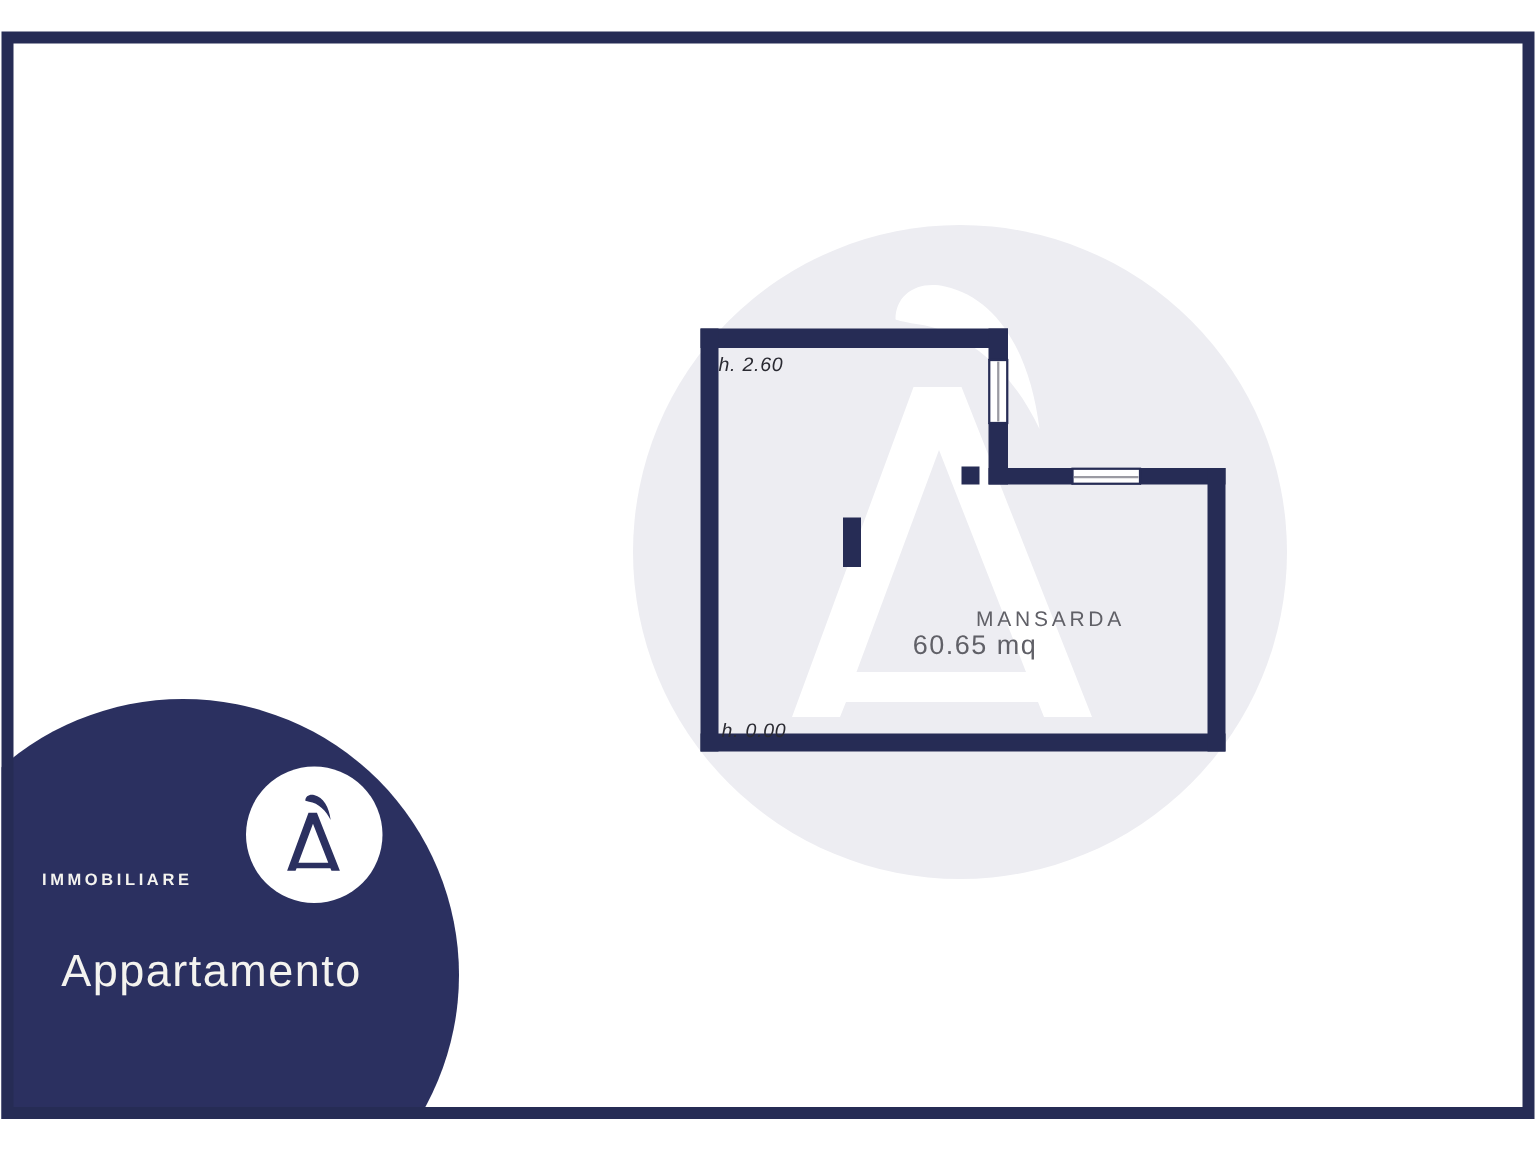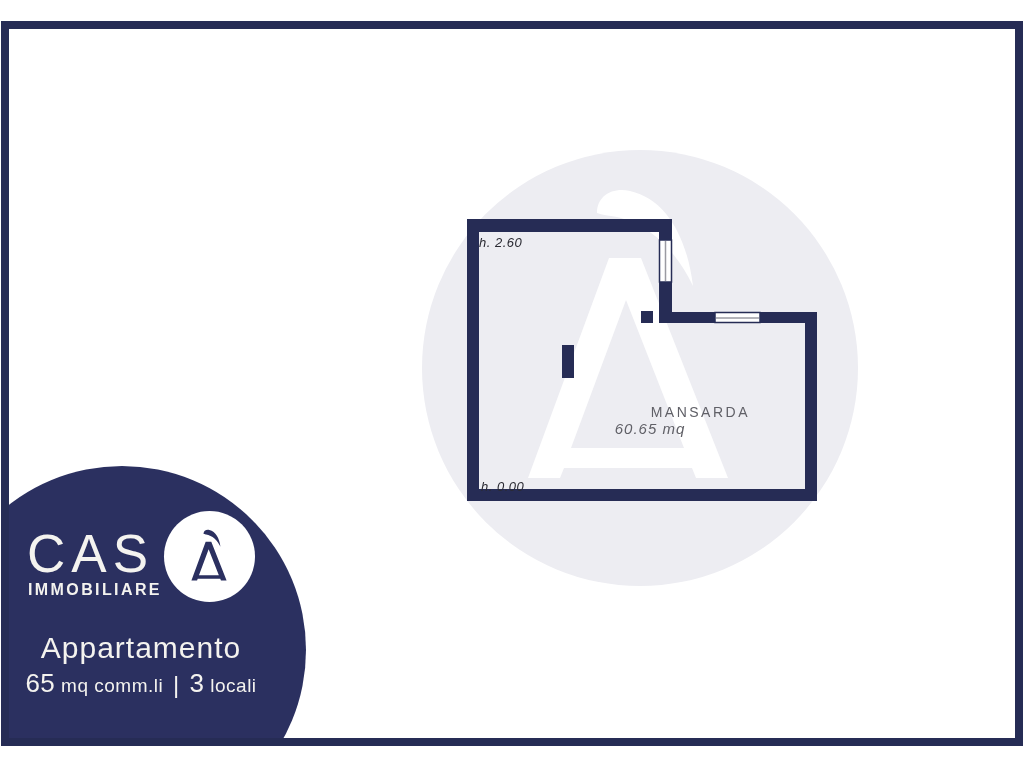--- a/index.html
+++ b/index.html
@@ -28,42 +28,42 @@
   .win{fill:#ffffff;stroke:var(--navy);stroke-width:1.5;}
   .win-line{stroke:#9a9aa2;stroke-width:1.5;}
 
   .lbl{position:absolute;z-index:4;color:var(--label-gray);line-height:1;}
   .h-measure{font-size:13px;font-style:italic;color:var(--measure-dark);letter-spacing:0.5px;}
   .h-top{left:479px;top:236px;}
   .h-bottom{left:481px;top:480px;}
   .room-name{left:550px;top:405px;width:200px;text-align:right;
     font-size:14px;letter-spacing:2.5px;color:var(--label-gray);}
   .room-area{left:550px;top:421px;width:200px;text-align:center;
-    font-size:15px;font-style:italic;letter-spacing:1px;color:var(--label-gray);}
+    font-size:18px;letter-spacing:1px;color:var(--label-gray);}
   .floor-caption{position:absolute;z-index:4;left:424px;top:598px;width:430px;
     text-align:center;font-size:29px;letter-spacing:6px;color:var(--caption-gray);
     font-weight:400;}
 
   .frame-clip{
     position:absolute;left:1px;top:21px;width:1022px;height:725px;
     overflow:hidden;z-index:2;
   }
   .badge-circle{
     position:absolute;left:-63px;top:445px;width:368px;height:368px;
     border-radius:50%;background:var(--badge-navy);
   }
   .badge-el{position:absolute;color:var(--off-white);line-height:1;}
   .brand-cas{left:26px;top:506px;font-size:53px;font-weight:400;letter-spacing:6px;}
   .brand-circle{
     position:absolute;left:163px;top:490px;width:91px;height:91px;
     border-radius:50%;background:#ffffff;
   }
   .brand-circle svg{position:absolute;left:26px;top:17px;}
   .brand-glyph{fill:var(--badge-navy);}
-  .brand-sub{left:27px;top:561px;font-size:16px;font-weight:700;letter-spacing:2.4px;}
+  .brand-sub{left:27px;top:561px;font-size:11px;font-weight:700;letter-spacing:2.4px;}
   .prop-type{left:20px;top:612px;width:240px;text-align:center;font-size:30px;letter-spacing:1px;}
   .prop-details{left:8px;top:649px;width:264px;text-align:center;font-size:19px;letter-spacing:0.5px;}
   .prop-details .num{font-size:26px;}
   .prop-details .sep{font-size:24px;font-weight:300;padding:0 4px;position:relative;top:1px;}
 
   .frame-border{
     position:absolute;left:1px;top:21px;width:1022px;height:725px;
     border:8px solid var(--navy);z-index:3;pointer-events:none;
   }
 </style>
@@ -110,39 +110,31 @@
   </svg>
 
   <div class="lbl h-measure h-top">h. 2.60</div>
   <div class="lbl h-measure h-bottom">h. 0.00</div>
   <div class="lbl room-name">MANSARDA</div>
   <div class="lbl room-area">60.65 mq</div>
 
   <div class="frame-clip">
     <div class="badge-circle"></div>
 
-    <div class="badge-el brand-cas">CAS</div>
 
     <div class="brand-circle">
       <svg width="38" height="54" viewBox="520 180 216 306">
         <path class="brand-glyph" d="M597,213 C597,196 612,187 630,191 C666,199 687,237 693,286
                            C676,250 647,221 611,216 C601,214.5 597,213 597,213 Z"></path>
         <path class="brand-glyph" fill-rule="evenodd" d="M609,258 L641,258 L728,478 L528,478 Z
                  M626,300 L684,448 L571,448 Z
                  M564,468 L692,468 L696,478 L560,478 Z"></path>
       </svg>
     </div>
 
     <div class="badge-el brand-sub">IMMOBILIARE</div>
 
     <div class="badge-el prop-type">Appartamento</div>
 
-    <div class="badge-el prop-details">
-      <span class="num">65</span>
-      <span class="unit">mq comm.li</span>
-      <span class="sep">|</span>
-      <span class="num">3</span>
-      <span class="unit">locali</span>
-    </div>
   </div>
 
   <div class="frame-border"></div>
 </div>
 
 </body></html>

